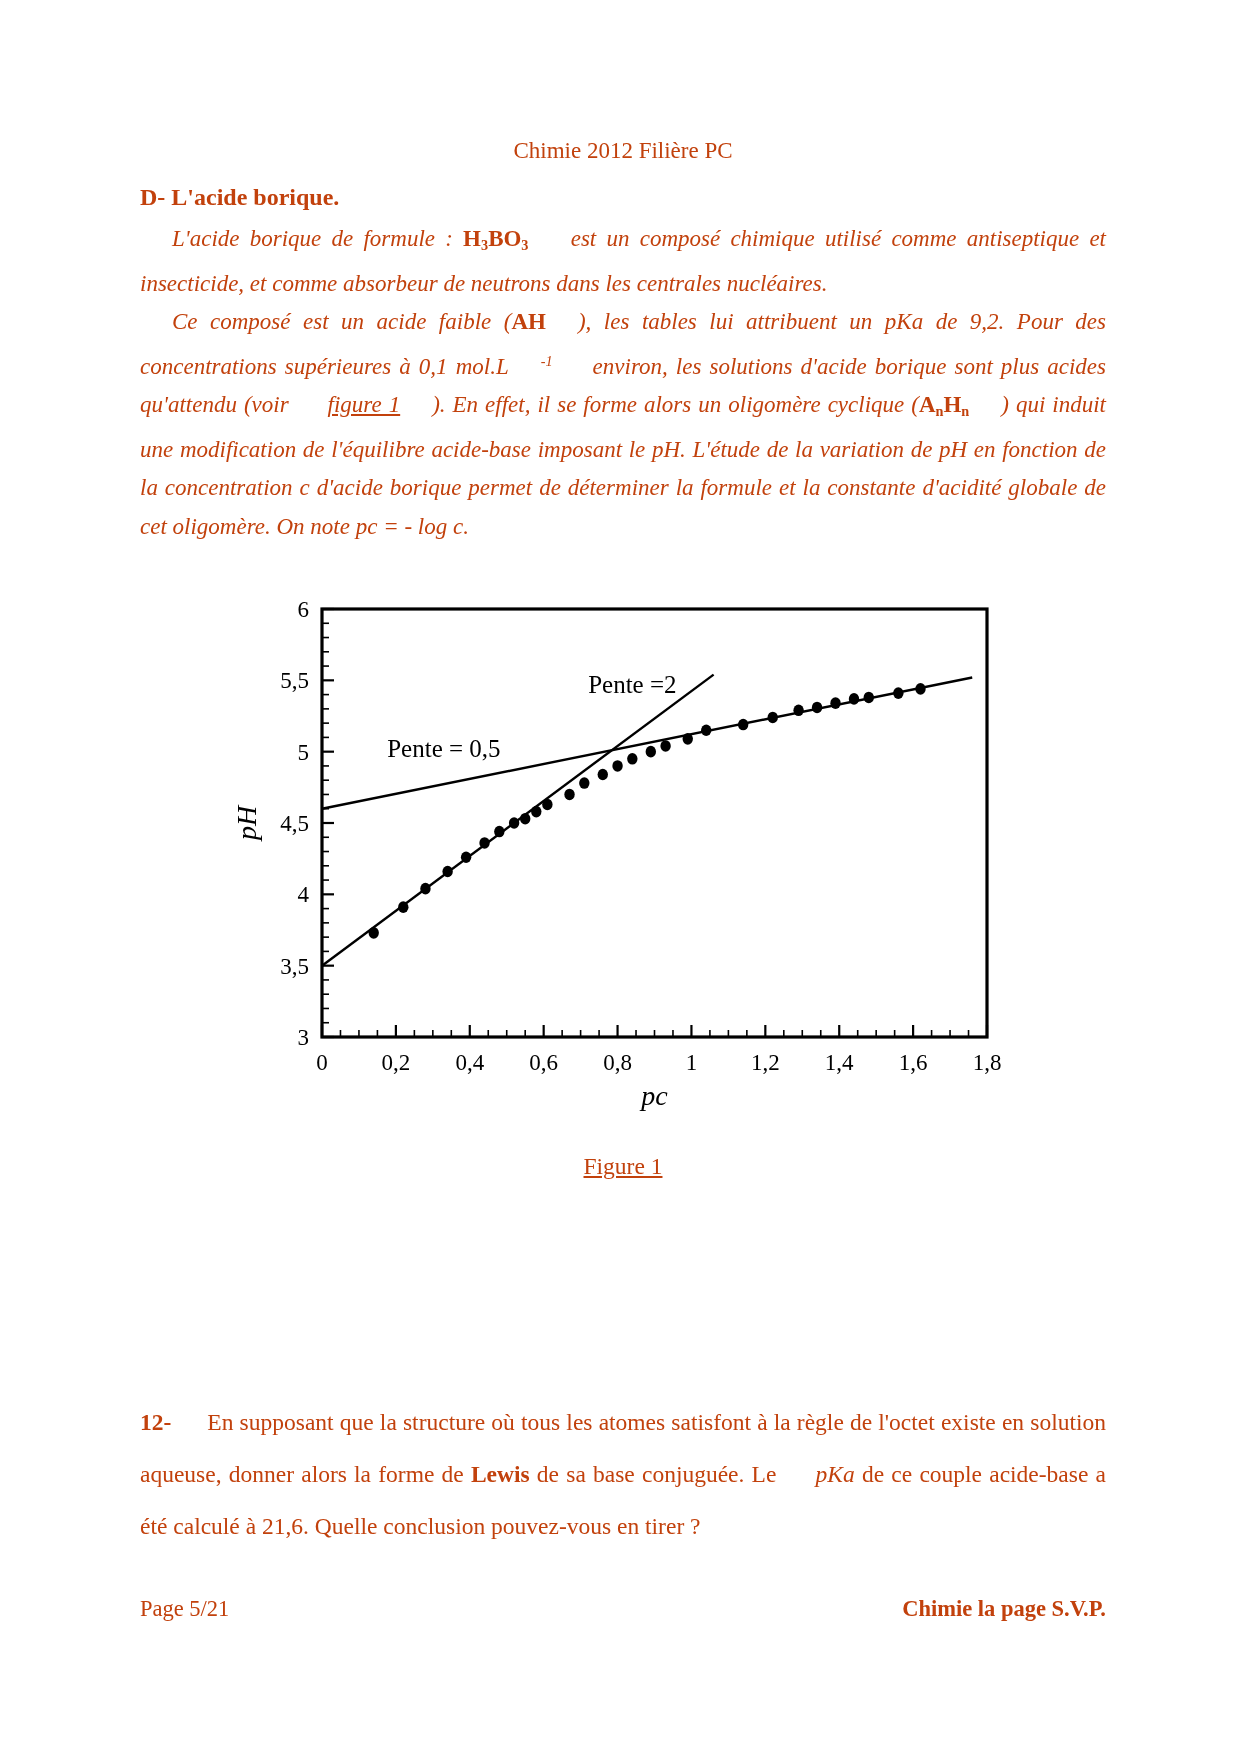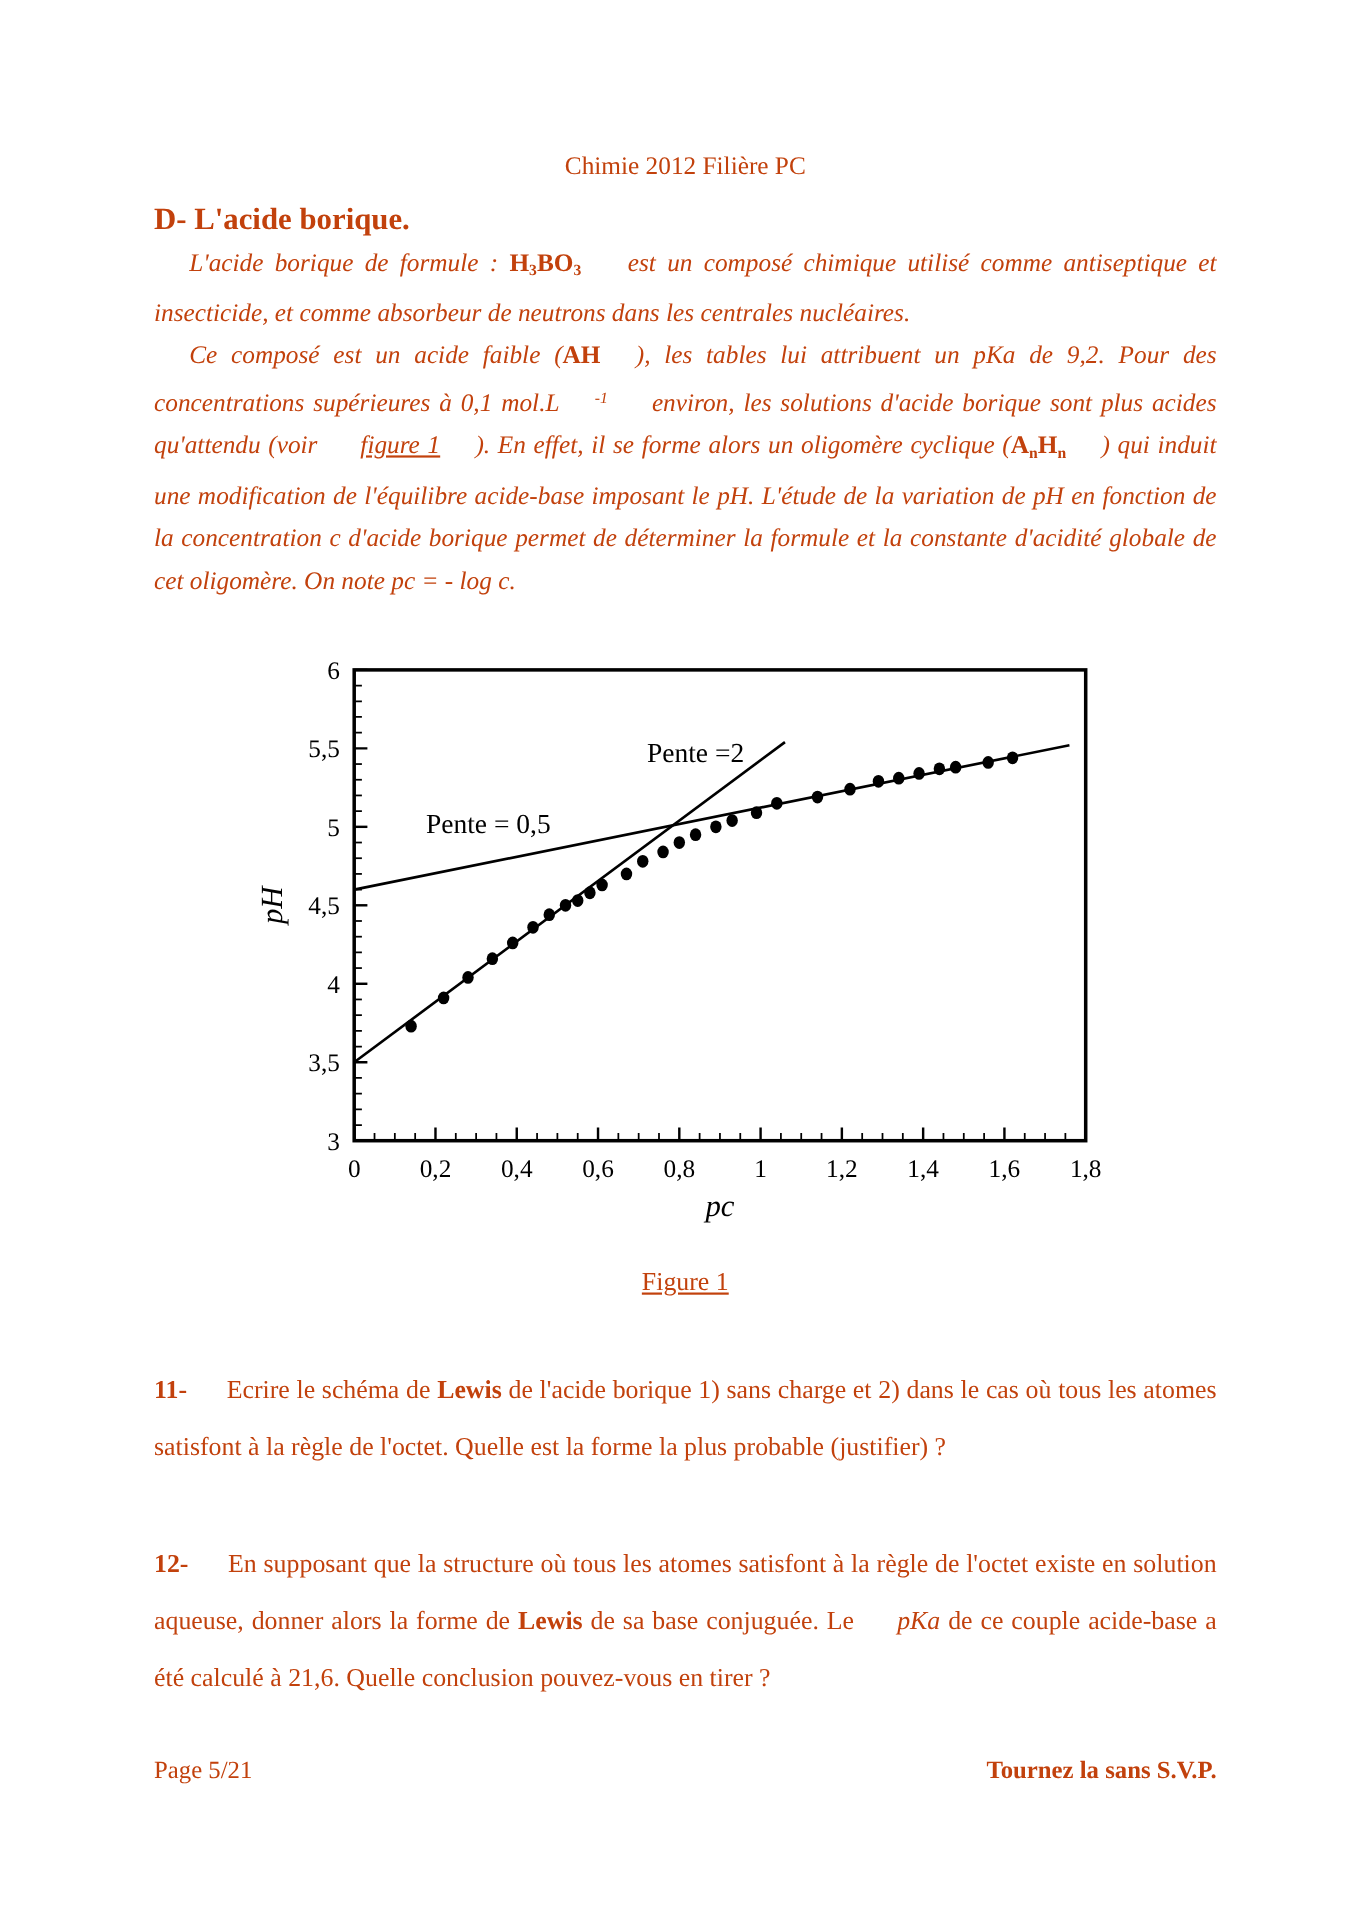--- a/index.html
+++ b/index.html
@@ -1,19 +1,19 @@
 <!DOCTYPE html>
 <html><head>
 <meta charset="utf-8">
 <style>
   html,body{margin:0;padding:0;background:#e8e8e8;}
   .page{position:relative;width:1240px;height:1754px;background:#ffffff;margin:0 auto;
         font-family:"Liberation Serif", serif;color:#c2410c;overflow:hidden;padding-left:38px;}
   .title{position:absolute;left:140px;top:138px;width:966px;text-align:center;font-size:23px;}
-  .heading{position:absolute;left:140px;top:184px;font-size:28px;font-weight:bold;}
+  .heading{position:absolute;left:140px;top:184px;font-size:24px;font-weight:bold;}
   .intro{position:absolute;left:140px;top:220px;width:966px;font-size:23px;line-height:38.6px;
          text-align:justify;}
   .intro p{margin:0;}
   .q{position:absolute;left:140px;width:966px;font-size:23.5px;line-height:52px;text-align:justify;}
   .q11{top:1238px;}
   .q12{top:1396px;}
   .b{font-weight:bold;font-style:normal;}
   .i{font-style:italic;margin-left:32px;}
   .u{text-decoration:underline;}
   .sb{font-size:0.62em;vertical-align:-0.28em;}
@@ -166,20 +166,19 @@
         <text x="213.91666666666669" y="232.37333333333333" text-anchor="middle" class="chart-ann">Pente = 0,5</text>
         <text transform="translate(26,298) rotate(-90)" text-anchor="middle" class="axis-label">pH</text>
         <text x="424.5" y="580" text-anchor="middle" class="axis-label">pc</text>
       </svg>
   </div>
 
   <div class="caption">
     <span>Figure 1</span>
   </div>
 
-  <div class="q q11"><span class="b">11-</span><span class="tab"></span><span>Ecrire le schéma de </span><span class="b">Lewis</span><span> de l'acide borique 1) sans charge et 2) dans le cas où tous les atomes satisfont à la règle de l'octet. Quelle est la forme la plus probable (justifier) ?</span></div>
 
   <div class="q q12"><span class="b">12-</span><span class="tab"></span><span>En supposant que la structure où tous les atomes satisfont à la règle de l'octet existe en solution aqueuse, donner alors la forme de </span><span class="b">Lewis</span><span> de sa base conjuguée. Le </span><span class="i">pKa</span><span> de ce couple acide-base a été calculé à 21,6. Quelle conclusion pouvez-vous en tirer ?</span></div>
 
   <div class="footer-page">Page 5/21</div>
-  <div class="footer-turn">Tournez la sans S.V.P.</div>
+  <div class="footer-turn">Chimie la page S.V.P.</div>
 
 </div>
 
 </body></html>

